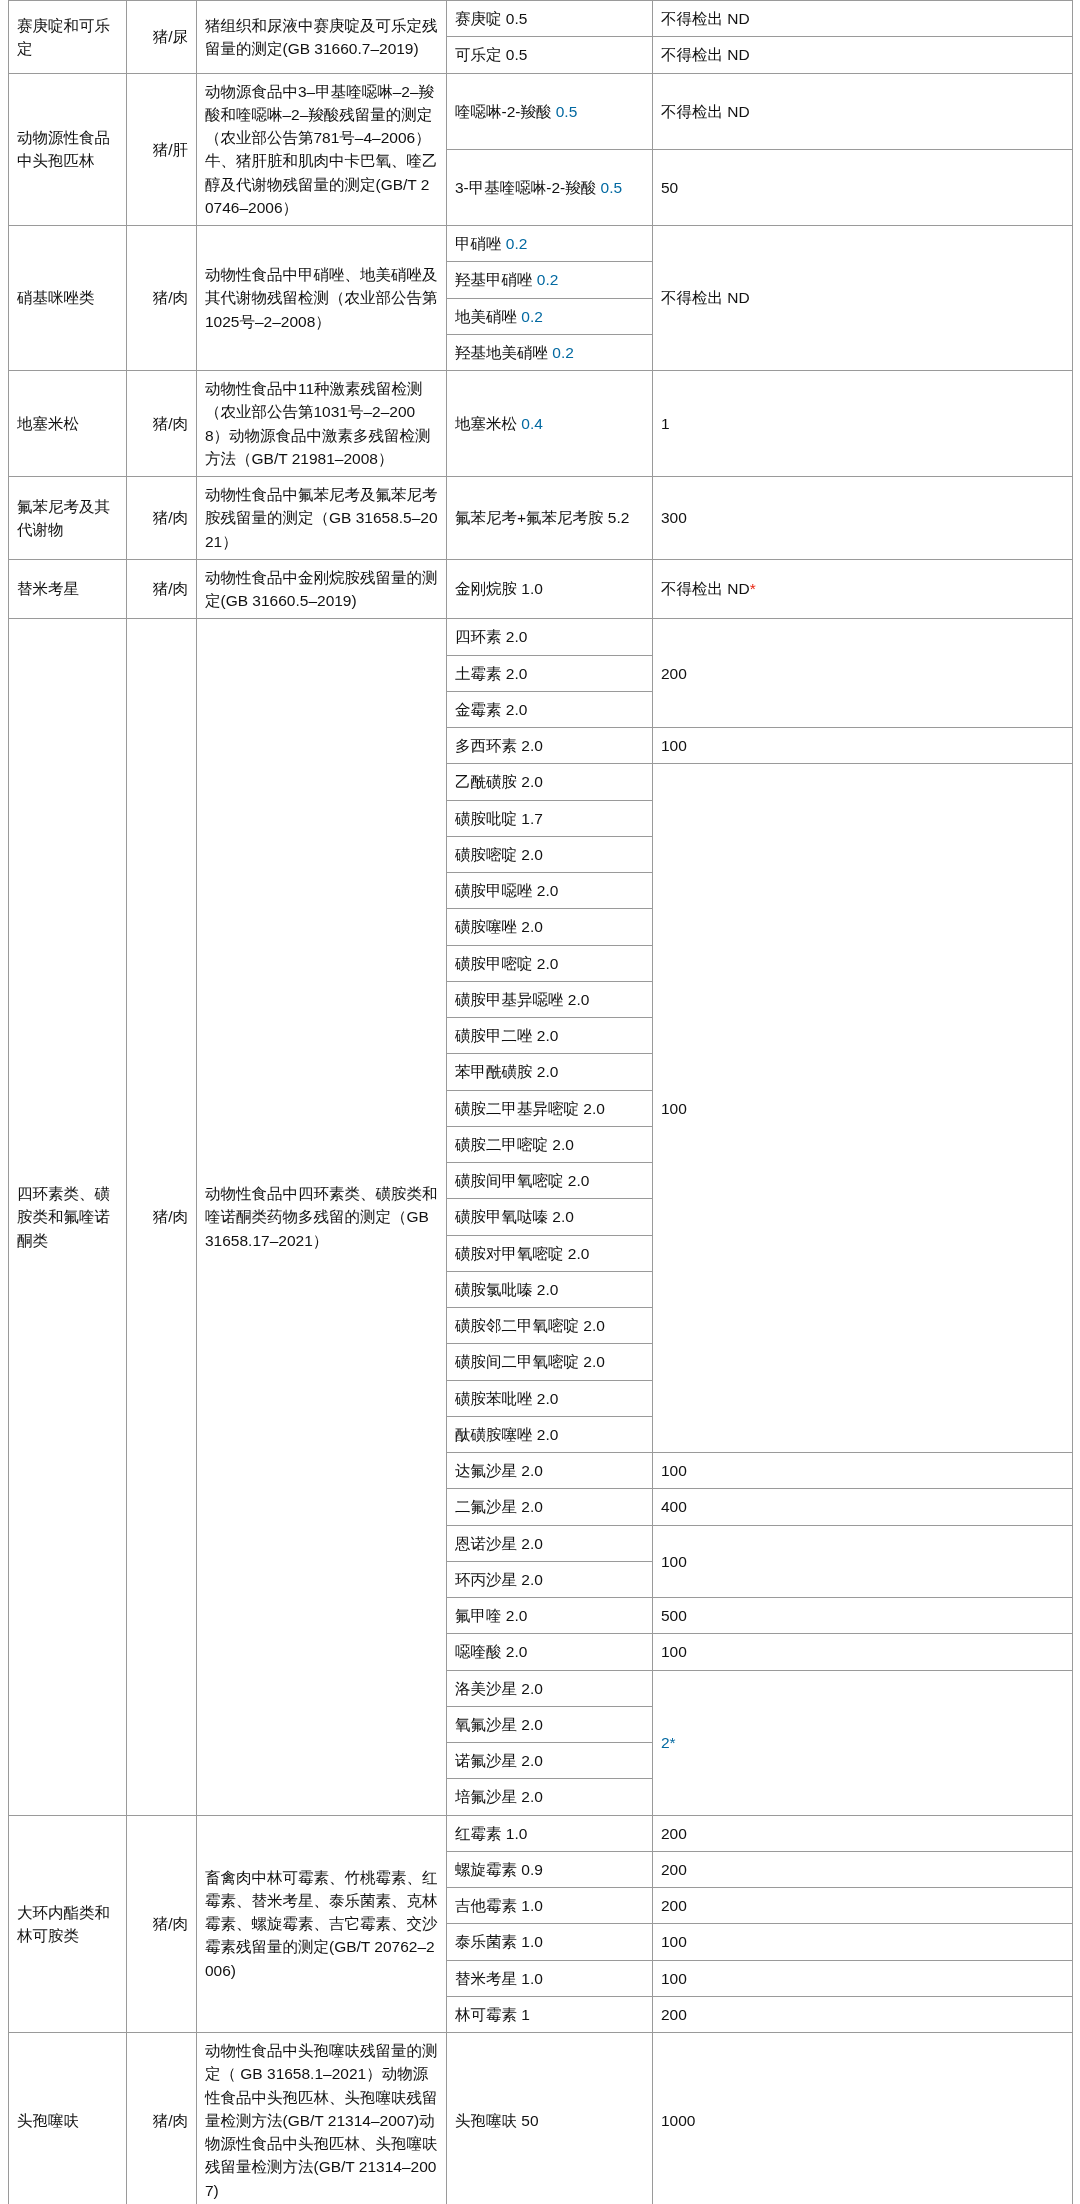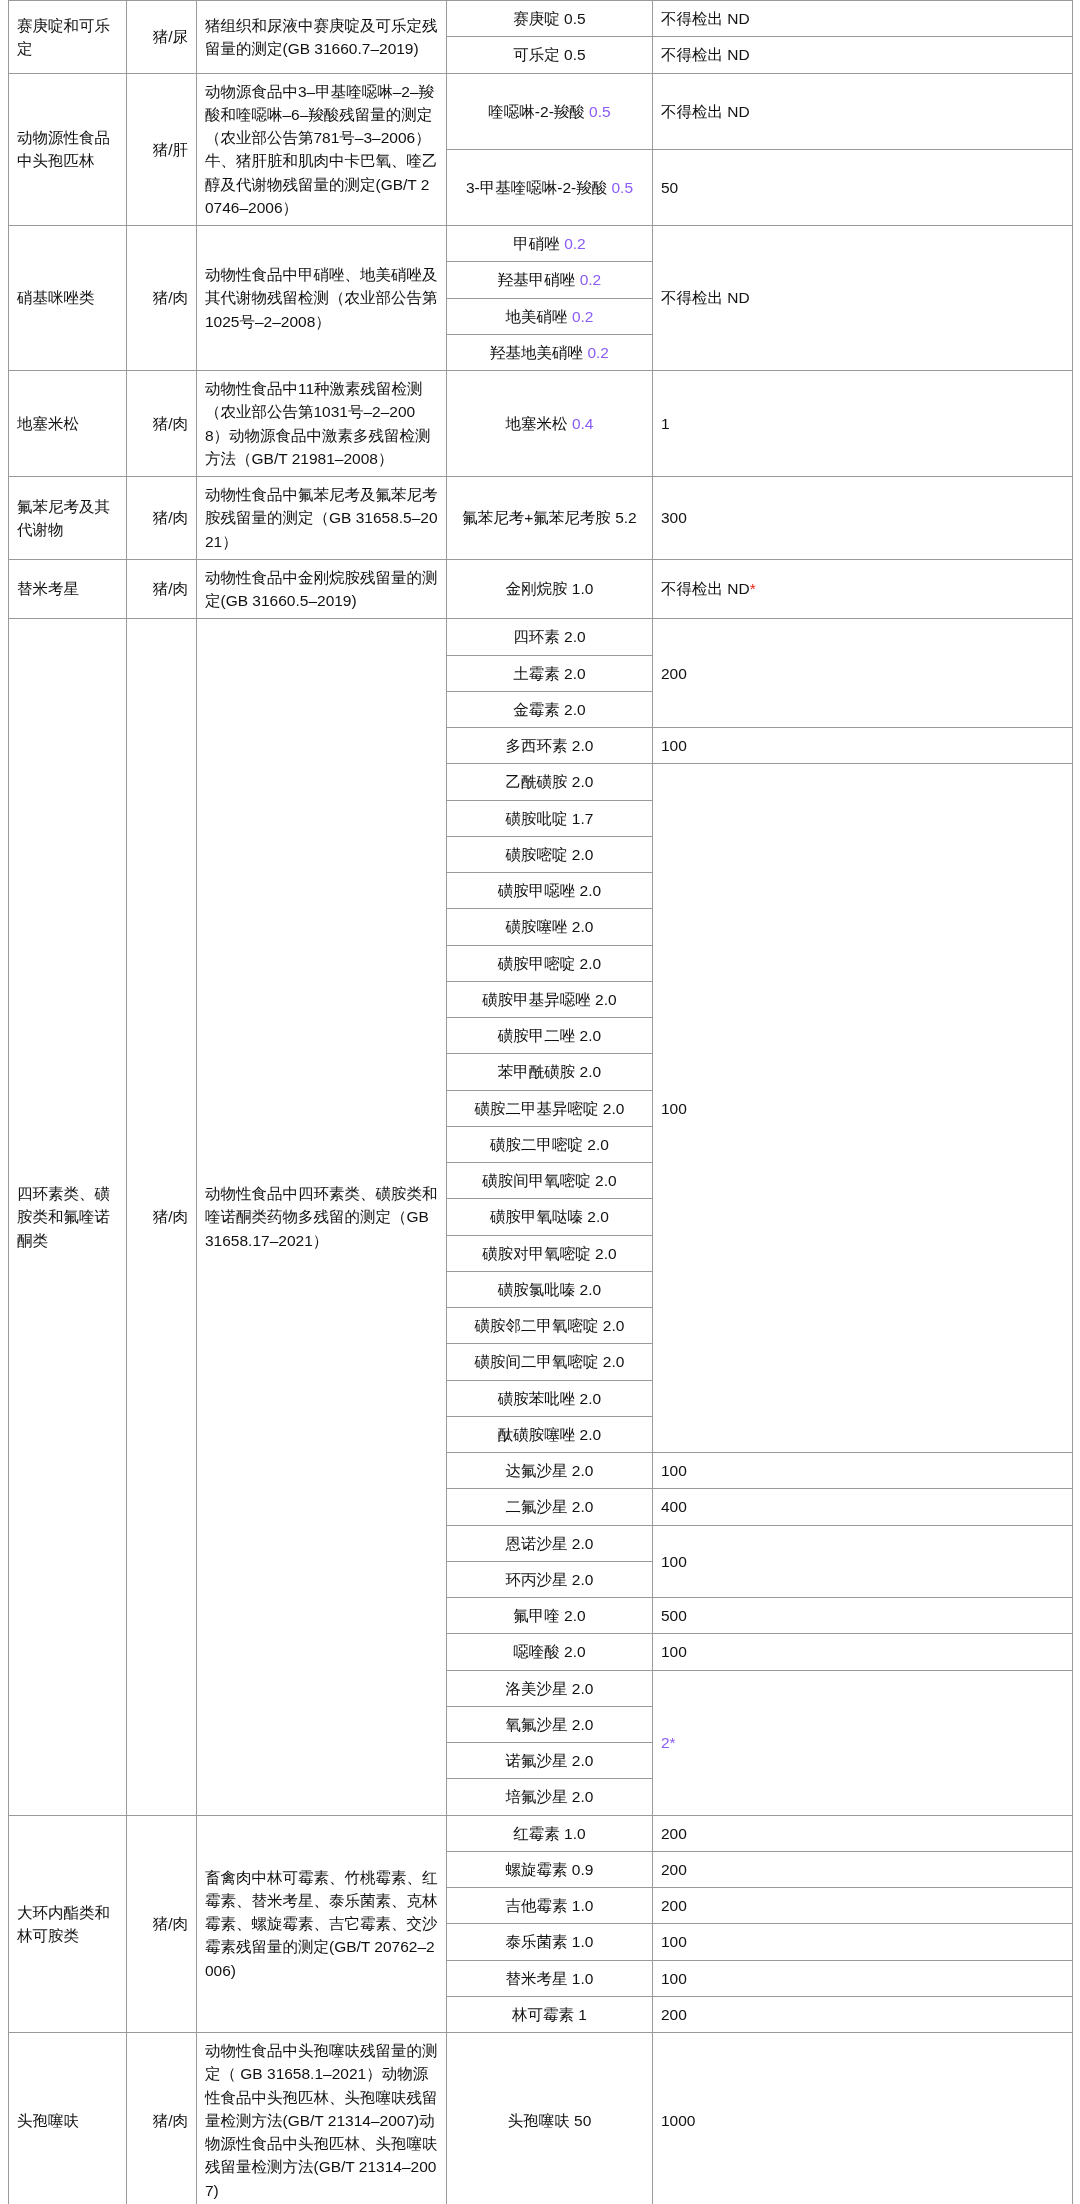--- a/index.html
+++ b/index.html
@@ -48,27 +48,26 @@
   td.tissue {
     text-align: right;
     white-space: nowrap;
   }
   td.method {
     font-size: 15px;
     line-height: 1.55;
   }
   td.analyte {
     font-size: 15.5px;
-    text-align: center;
   }
   td.limit {
     font-size: 15.5px;
   }
   .red {
-    color: #8b5cf6;
+    color: #0369a1;
   }
   .sup-red {
     color: #e8220e;
   }
 </style>
 </head>
 <body>
 
 <div class="page">
 
@@ -91,21 +90,21 @@
         <td class="limit" colspan="2">不得检出 ND</td>
       </tr>
       <tr>
         <td class="analyte">可乐定 0.5</td>
         <td class="limit" colspan="2">不得检出 ND</td>
       </tr>
 
       <tr>
         <td class="cat" rowspan="2">动物源性食品中头孢匹林</td>
         <td class="tissue" rowspan="2">猪/肝</td>
-        <td class="method" rowspan="2">动物源食品中3–甲基喹噁啉–2–羧酸和喹噁啉–6–羧酸残留量的测定（农业部公告第781号–3–2006）牛、猪肝脏和肌肉中卡巴氧、喹乙醇及代谢物残留量的测定(GB/T 20746–2006）</td>
+        <td class="method" rowspan="2">动物源食品中3–甲基喹噁啉–2–羧酸和喹噁啉–2–羧酸残留量的测定（农业部公告第781号–4–2006）牛、猪肝脏和肌肉中卡巴氧、喹乙醇及代谢物残留量的测定(GB/T 20746–2006）</td>
         <td class="analyte"><span>喹噁啉-2-羧酸 </span><span class="red">0.5</span></td>
         <td class="limit" colspan="2">不得检出 ND</td>
       </tr>
       <tr>
         <td class="analyte"><span>3-甲基喹噁啉-2-羧酸 </span><span class="red">0.5</span></td>
         <td class="limit" colspan="2">50</td>
       </tr>
 
       <tr>
         <td class="cat" rowspan="4">硝基咪唑类</td>

